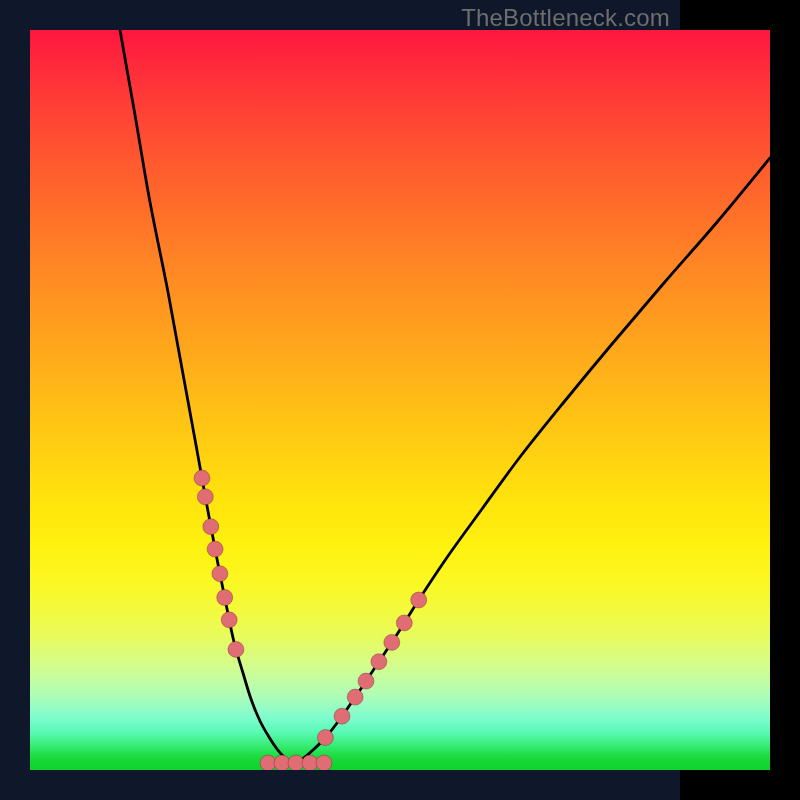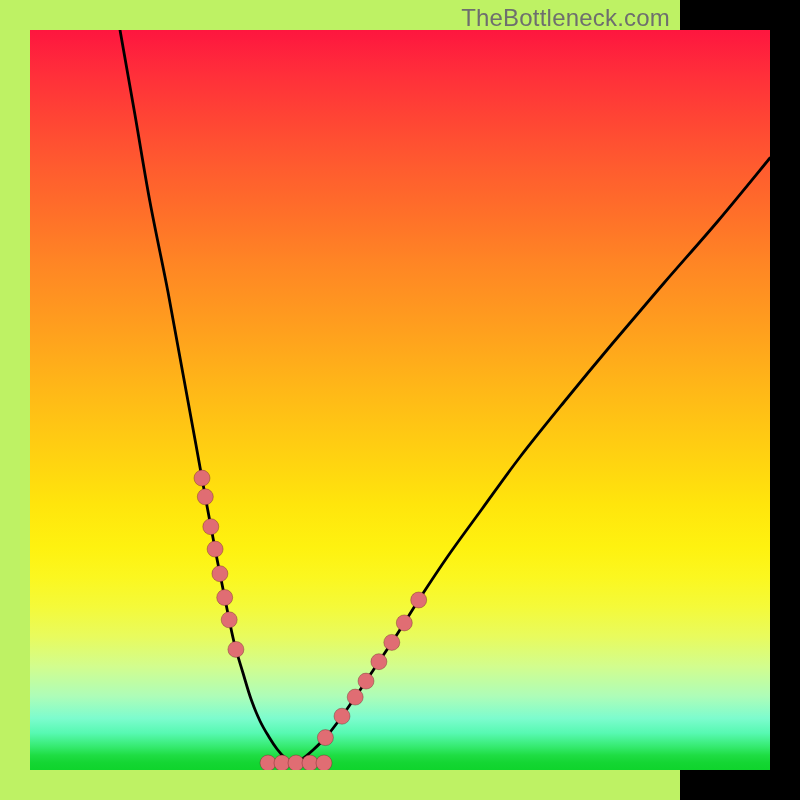--- a/index.html
+++ b/index.html
@@ -8,21 +8,21 @@
     width: 800px;
     height: 800px;
     background: #000;
     overflow: hidden;
     font-family: Arial, Helvetica, sans-serif;
   }
   .stage {
     position: relative;
     width: 680px;
     height: 800px;
-    background: #bef264;
+    background: #0f172a;
   }
   .watermark {
     position: absolute;
     top: 4px;
     right: 10px;
     color: #6e6e6e;
     font-size: 24px;
     font-weight: 400;
     letter-spacing: 0.2px;
     z-index: 30;

